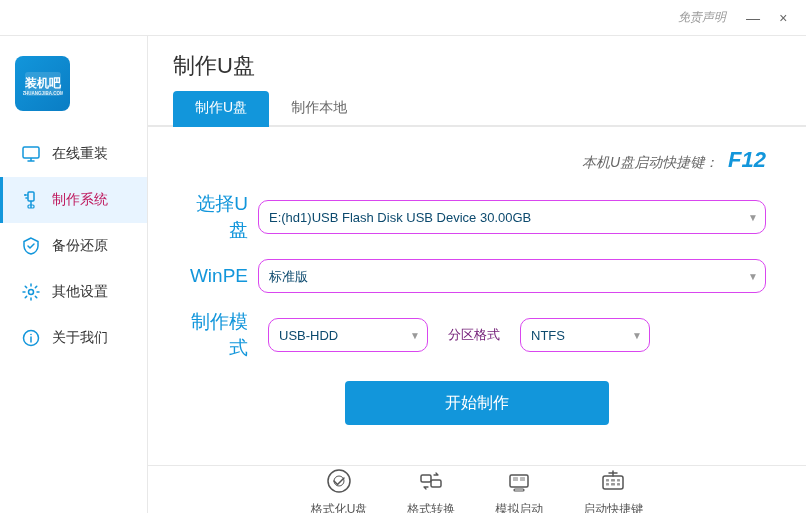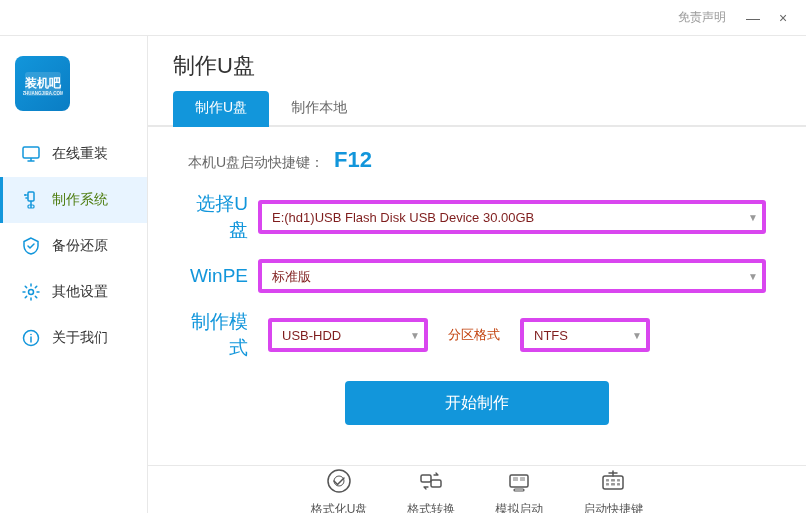--- a/index.html
+++ b/index.html
@@ -15,21 +15,21 @@
     
     .title-bar {
       height: 36px;
       background: #fff;
       display: flex;
       align-items: center;
       justify-content: flex-end;
       padding-right: 10px;
       border-bottom: 1px solid #e8e8e8;
       position: absolute;
-      top: 0; left: 0; right: 0;
+      top: 0; left: 0; right: 0; font-style: italic;
     }
     .title-bar-actions {
       display: flex;
       align-items: center;
       gap: 4px;
     }
     .title-bar-link {
       font-size: 12px;
       color: #999;
       margin-right: 10px;
@@ -166,24 +166,25 @@
       color: #fff;
       border-radius: 4px 4px 0 0;
     }
 
     
     .form-area {
       padding: 20px 40px;
       flex: 1;
     }
     .shortcut-hint {
-      text-align: left;
+      text-align: right;
       margin-bottom: 18px;
       font-size: 14px;
       color: #666;
+      font-style: italic;
     }
     .shortcut-hint .key-highlight {
       font-size: 22px;
       font-weight: bold;
       color: #1296db;
       margin-left: 6px;
     }
 
     .form-row {
       display: flex;
@@ -200,25 +201,25 @@
     }
     .select-wrapper {
       flex: 1;
       position: relative;
       display: flex;
       align-items: center;
     }
     .select-wrapper select {
       width: 100%;
       height: 34px;
-      border: 4px solid #d946ef;
-      border-radius: 3px;
+      border: 1px solid #d946ef;
+      border-radius: 10px;
       padding: 0 10px;
       font-size: 13px;
-      color: #7f1d1d;
+      color: #0c4a6e;
       background: #fff;
       appearance: none;
       -webkit-appearance: none;
       cursor: pointer;
     }
     .select-arrow {
       position: absolute;
       right: 8px;
       top: 50%;
       transform: translateY(-50%);
@@ -314,21 +315,21 @@
         <svg width="20" height="20" viewBox="0 0 20 20" fill="none">
           <rect x="7" y="2" width="6" height="9" rx="1" stroke="#1296db" stroke-width="1.5"></rect>
           <line x1="10" y1="11" x2="10" y2="18" stroke="#1296db" stroke-width="1.5"></line>
           <rect x="7" y="15" width="6" height="3" rx="1" stroke="#1296db" stroke-width="1.2"></rect>
           <line x1="7" y1="5" x2="4" y2="5" stroke="#1296db" stroke-width="1.2"></line>
           <line x1="7" y1="8" x2="5" y2="8" stroke="#1296db" stroke-width="1.2"></line>
           <circle cx="4" cy="5" r="1" fill="#1296db"></circle>
           <circle cx="5" cy="8" r="0.8" fill="#1296db"></circle>
         </svg>
       </div>
-      <span style="color:#4d7c0f;font-weight:500;">制作系统</span>
+      <span style="color:#be185d;font-weight:500;">制作系统</span>
     </div>
 
     <div class="nav-item">
       <div class="nav-icon">
         <svg width="20" height="20" viewBox="0 0 20 20" fill="none">
           <path d="M10 2L3 5.5V10c0 4 3.5 7 7 8 3.5-1 7-4 7-8V5.5L10 2z" stroke="#1296db" stroke-width="1.5"></path>
           <path d="M7 10l2 2 4-4" stroke="#1296db" stroke-width="1.5" stroke-linecap="round" stroke-linejoin="round"></path>
         </svg>
       </div>
       <span>备份还原</span>
@@ -398,21 +399,21 @@
       <div class="form-row" style="gap:20px;">
         <span class="form-label">制作模式</span>
         <div class="select-wrapper" style="max-width:160px;">
           <select>
             <option>USB-HDD</option>
             <option>USB-ZIP</option>
             <option>USB-FDD</option>
           </select>
           <span class="select-arrow">▼</span>
         </div>
-        <span class="form-label" style="width:auto;white-space:nowrap;color:#c2410c;font-size:13px;">分区格式</span>
+        <span class="form-label" style="width:auto;white-space:nowrap;color:#701a75;font-size:13px;">分区格式</span>
         <div class="select-wrapper" style="max-width:130px;">
           <select>
             <option>NTFS</option>
             <option>FAT32</option>
             <option>exFAT</option>
           </select>
           <span class="select-arrow">▼</span>
         </div>
       </div>
 

